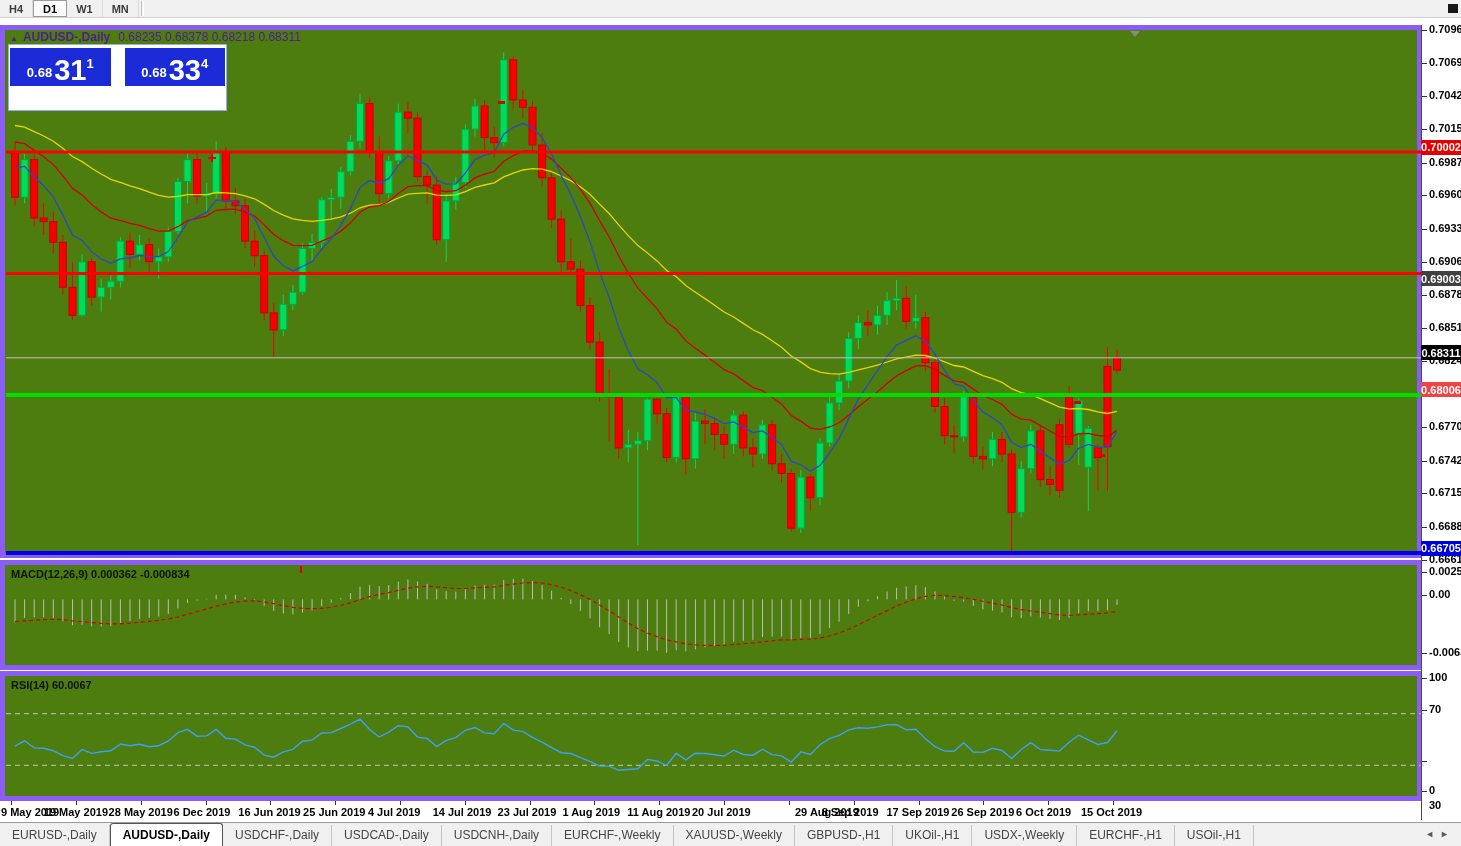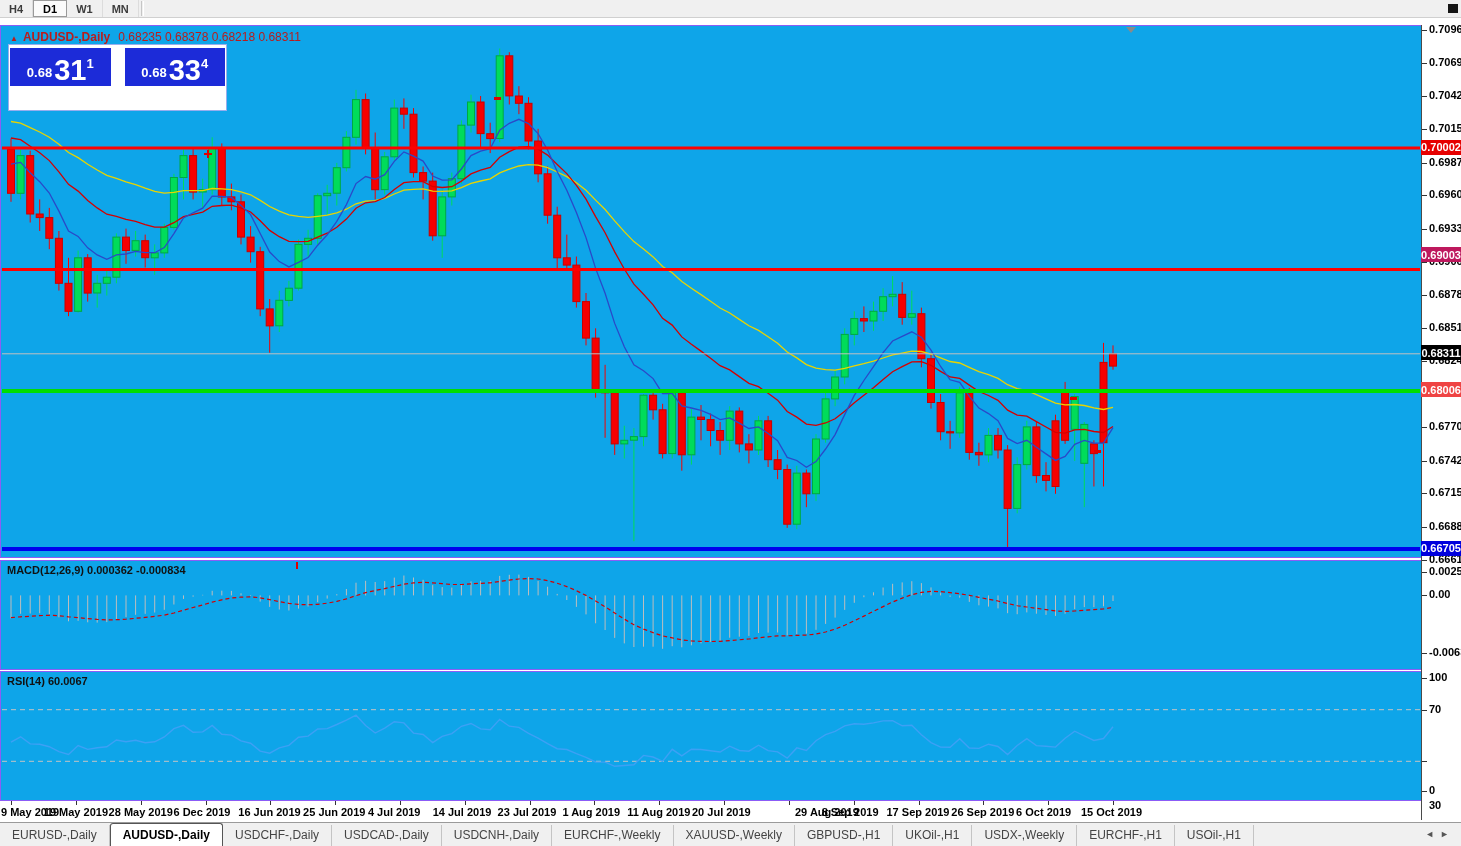--- a/index.html
+++ b/index.html
@@ -7,28 +7,28 @@
     font-family:"Liberation Sans","DejaVu Sans",sans-serif; position:relative; }
   
   .toolbar { position:absolute; left:0; top:0; width:1461px; height:18px;
     background:#f0f0f0; border-bottom:1px solid #d0d0d0; display:flex; align-items:stretch; }
   .tfbtn { padding:1px 9px; font-size:11px; font-weight:bold; color:#3c3c3c;
     border-right:1px solid #dcdcdc; display:flex; align-items:center; cursor:default; }
   .tfbtn.active { background:#fbfbfb; border:1px solid #9a9a9a; color:#000; }
   .group-div { width:3px; border-left:1px solid #c6c6c6; border-right:1px solid #fff; margin:1px 2px; }
   .win-btn { position:absolute; right:3px; top:4px; width:10px; height:9px; background:#151515; }
   
-  .panel { position:absolute; left:0; background:#0ea5e9; border:1px solid #8b5cf6; }
+  .panel { position:absolute; left:0; background:#4d7c0f; border:5px solid #8b5cf6; }
   #panel-main { top:25px;  height:533px; width:1422px; }
   #panel-macd { top:560px; height:110px; width:1422px; }
   #panel-rsi  { top:671px; height:130px; width:1422px; }
   .panel svg { position:absolute; left:0; top:0; }
   .ind-label { position:absolute; left:6px; top:3px; font-size:11px; font-weight:600; color:#111; z-index:5; }
   
-  .sym-header { position:absolute; left:10px; top:30px; font-size:12px; color:#b91c1c; z-index:6; }
+  .sym-header { position:absolute; left:10px; top:30px; font-size:12px; color:#4c1d95; z-index:6; }
   .sym-header .tri { font-size:8px; margin-right:5px; }
   .sym-header b { font-weight:700; margin-right:8px; }
   .trade-panel { position:absolute; left:8px; top:44px; width:219px; height:67px;
     background:#fff; border:1px solid #97aeee; z-index:6; padding:1px; }
   .tp-row1 { display:flex; height:25px; gap:2px; }
   .btn-blue { background:#2743da; color:#fff; font-weight:bold; font-size:13px;
     display:flex; align-items:center; justify-content:center; cursor:pointer; }
   #sell-btn { width:50px; } #buy-btn { width:55px; }
   .spin-btn { width:17px; background:#e9e9e9; border:1px solid #b0b0b0; color:#444;
     font-size:8px; display:flex; align-items:center; justify-content:center; cursor:pointer; }
@@ -559,21 +559,21 @@
     <div class="alabel" style="top:646.4px">-0.006326</div>
     <div class="htick" style="top:678.0px"></div>
     <div class="alabel" style="top:671.0px">100</div>
     <div class="htick" style="top:709.7px"></div>
     <div class="alabel" style="top:702.7px">70</div>
     <div class="htick" style="top:761.3px"></div>
     <div class="alabel" style="top:799px">30</div>
     <div class="htick" style="top:791.0px"></div>
     <div class="alabel" style="top:784.0px">0</div>
     <div class="badge" style="top:139.5px;background:#E60000;color:#ffffff">0.70002</div>
-    <div class="badge" style="top:247px;background:#be185d;color:#ffffff">0.69003</div>
+    <div class="badge" style="top:271px;background:#404040;color:#ffffff">0.69003</div>
     <div class="badge" style="top:345.3px;background:#000000;color:#ffffff">0.68311</div>
     <div class="badge" style="top:382.4px;background:#ef4444;color:#ffffff">0.68006</div>
     <div class="badge" style="top:540.6px;background:#0000DD;color:#ffffff">0.66705</div>
   </div>
 
 <div id="tabbar">
   <div id="tabs-wrap" style="display:flex;align-items:flex-end;height:100%">
       <div class="tab">EURUSD-,Daily</div>
       <div class="tab active">AUDUSD-,Daily</div>
       <div class="tab">USDCHF-,Daily</div>

